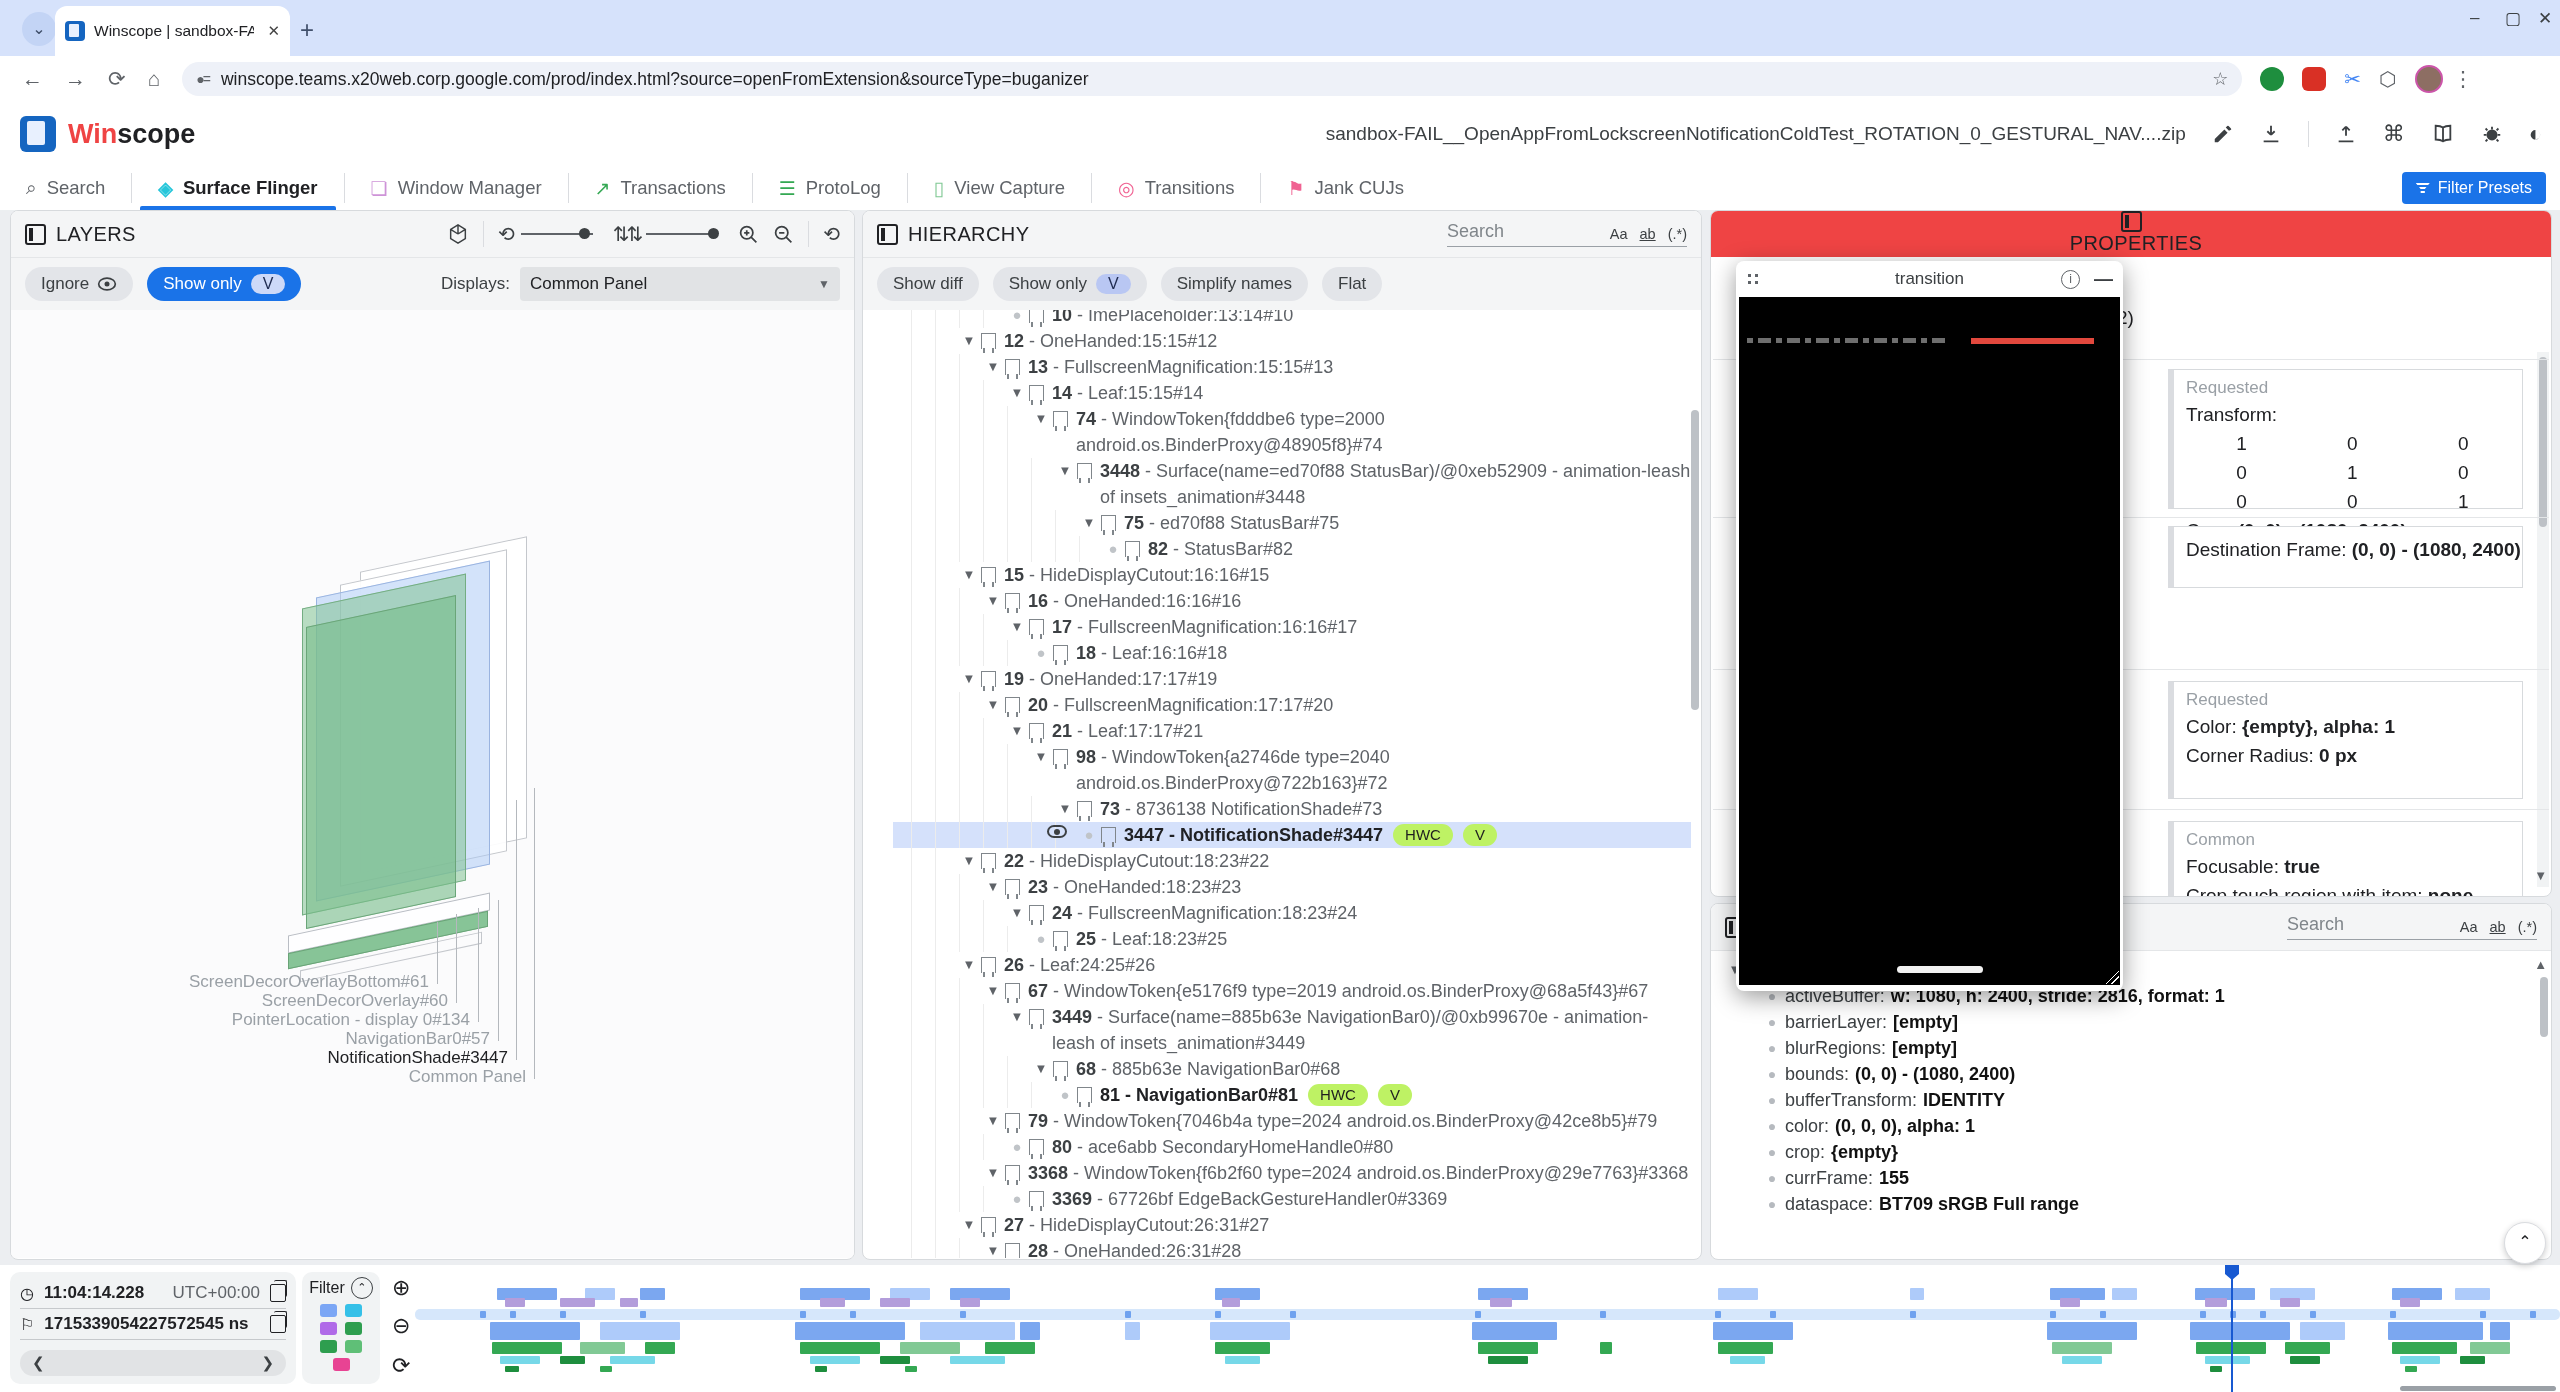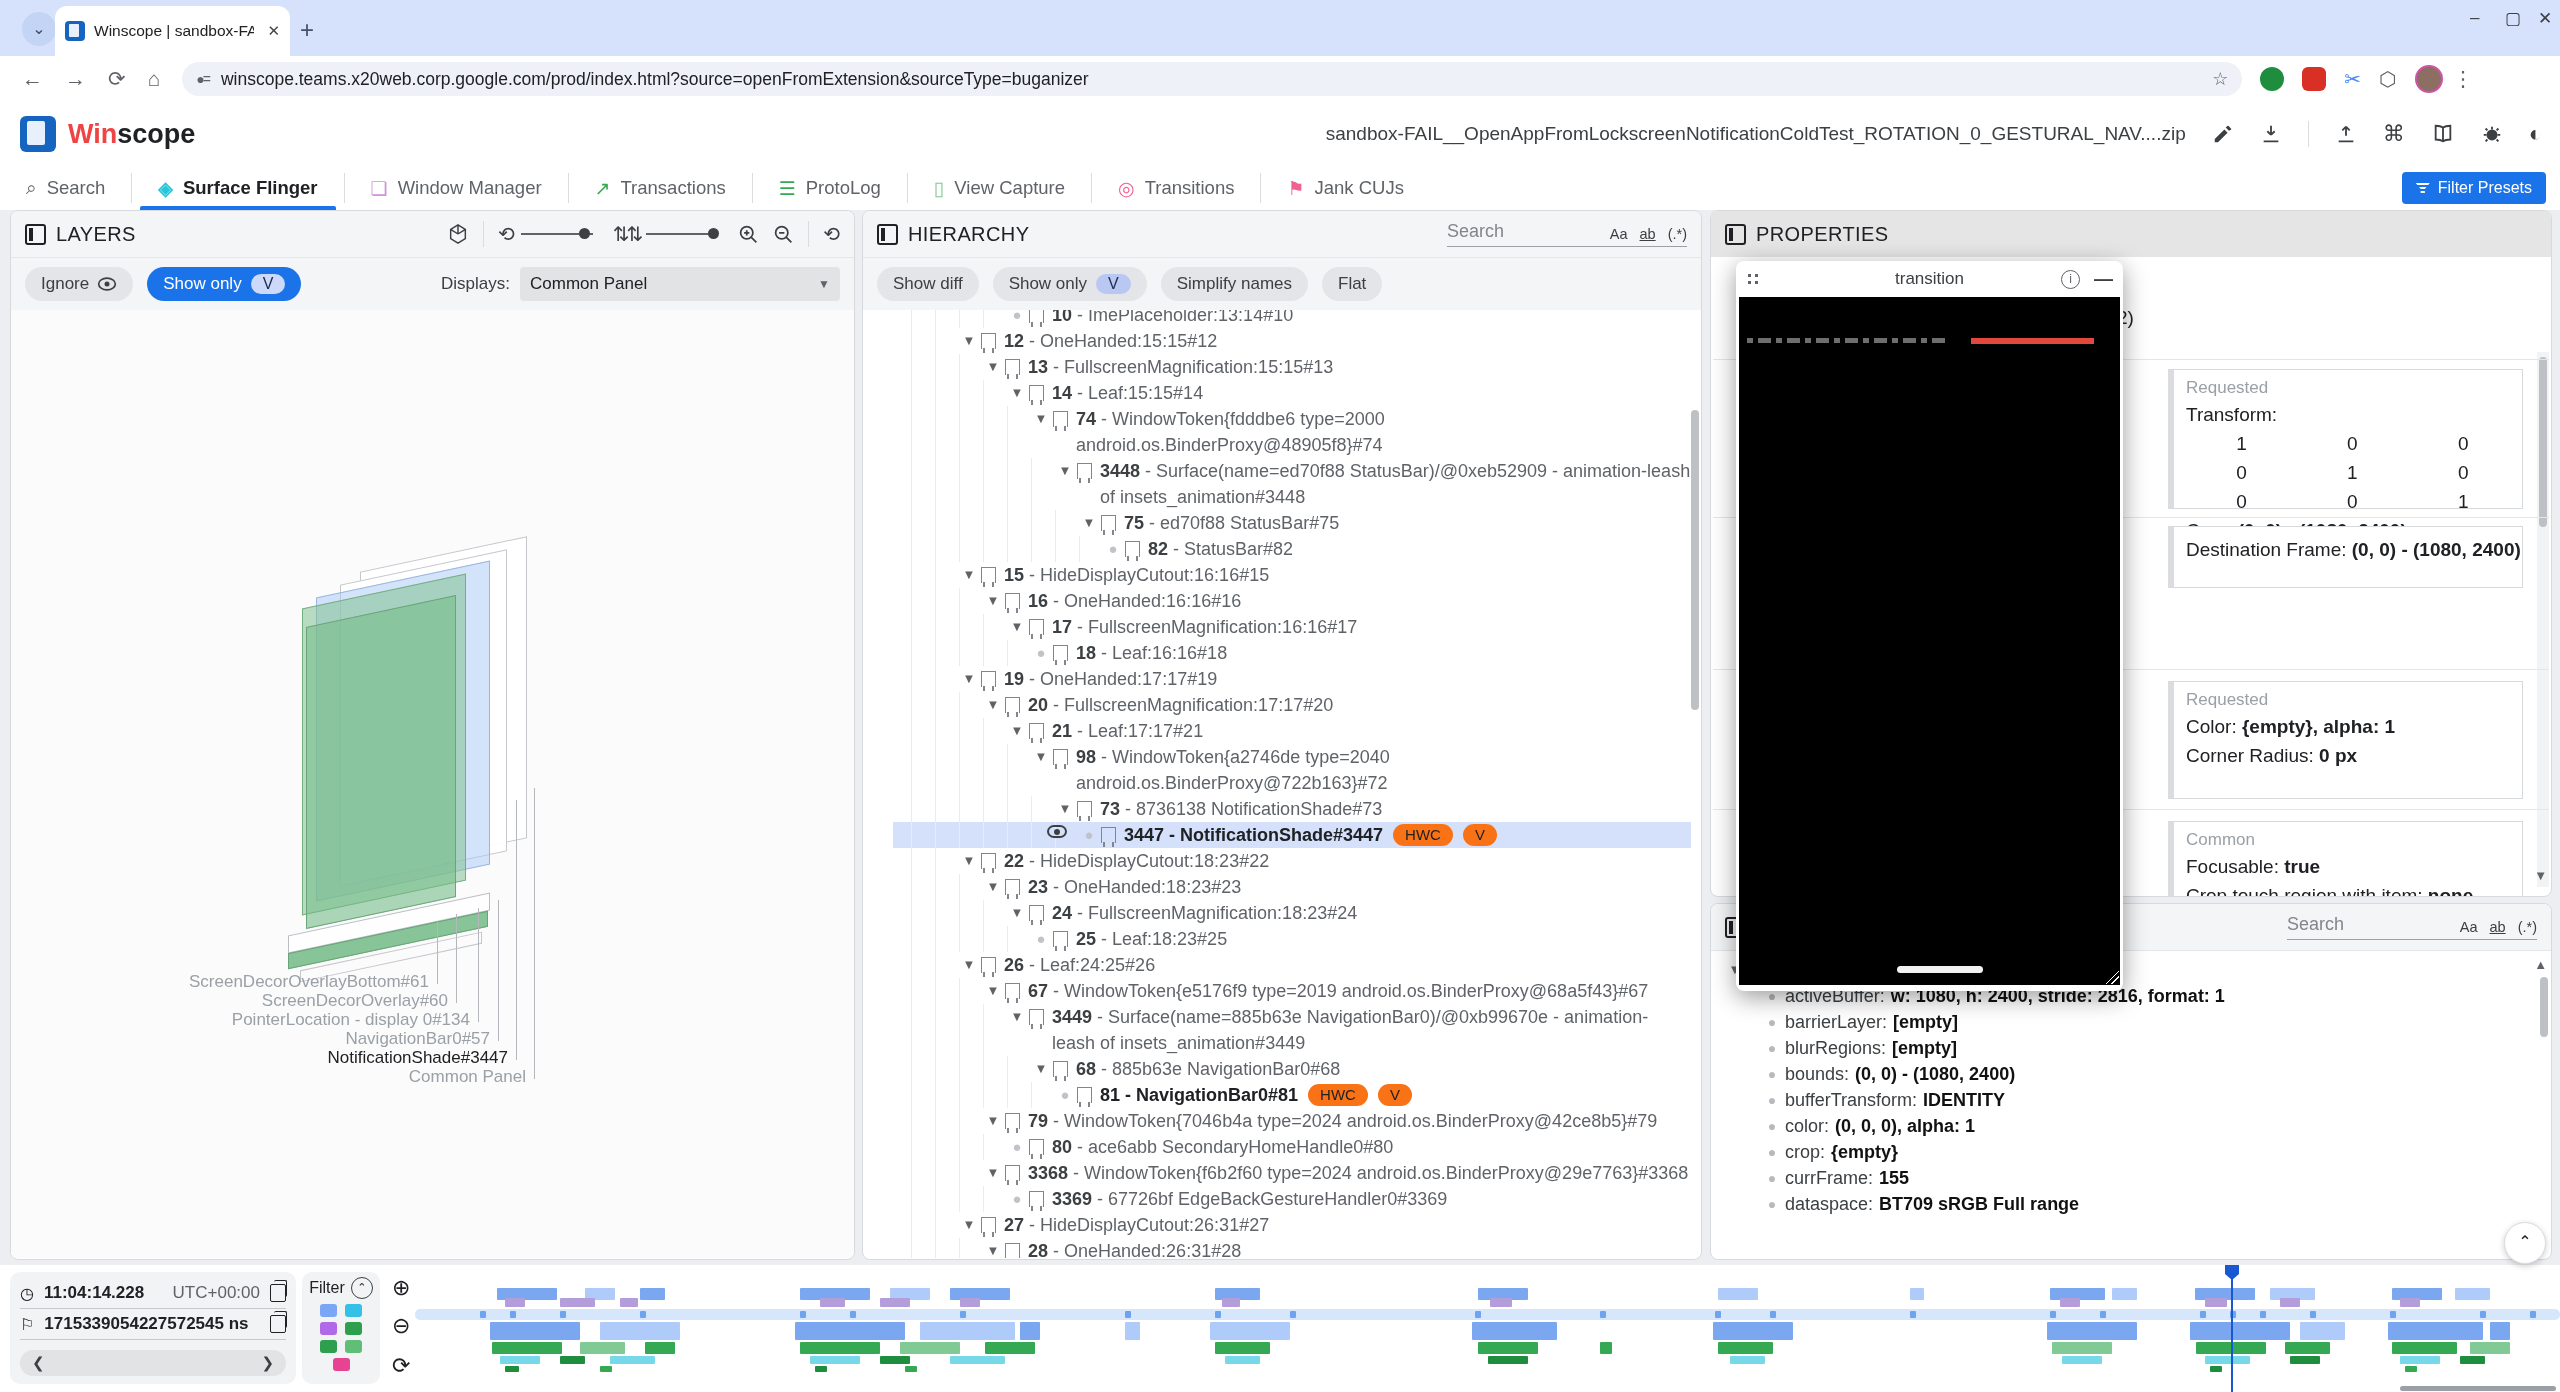--- a/index.html
+++ b/index.html
@@ -69,21 +69,21 @@
   .trow{position:relative;display:flex;align-items:flex-start;line-height:26px;font-size:18px;color:#5f6368;}
   .trow.sel{background:#d5e1fb;}
   .trow .num{font-weight:bold;color:#3c4043;}
   .trow.bold,.trow.bold .num{color:#202124;font-weight:bold;}
   .guide{position:absolute;top:0;bottom:0;width:1px;background:#ececec;}
   .tw{flex:0 0 auto;width:20px;text-align:center;color:#5f6368;font-size:13px;}
   .leafdot{color:#c0c4c8;font-size:15px;}
   .flagico{flex:0 0 auto;width:13px;height:15px;border:1.6px solid #80868b;border-bottom:none;position:relative;margin:5px 8px 0 2px;}
   .flagico:after,.flagico:before{content:"";position:absolute;bottom:-4px;width:1.6px;height:5px;background:#80868b;}
   .flagico:before{left:1px;} .flagico:after{right:1px;}
-  .badge{background:#f97316;color:#1f1f1f;border-radius:13px;padding:0 12px;font-size:15px;font-weight:normal;margin-left:10px;line-height:22px;align-self:center;}
+  .badge{background:#bef264;color:#1f1f1f;border-radius:13px;padding:0 12px;font-size:15px;font-weight:normal;margin-left:10px;line-height:22px;align-self:center;}
   .eyeico{position:absolute;left:-28px;top:3px;width:20px;height:13px;border:2px solid #3c4043;border-radius:70% 70% 70% 70%/100% 100% 100% 100%;box-sizing:border-box;}
   .eyeico:after{content:"";position:absolute;left:5px;top:2px;width:6px;height:6px;border-radius:50%;background:#3c4043;}
   .sbar{position:absolute;width:8px;border-radius:4px;background:#bdc1c6;}
   
   .pcard{position:absolute;border:1px solid #d7dadd;border-left:6px solid #dadce0;background:#fff;padding:8px 0 8px 12px;box-sizing:border-box;}
   .pcard .clabel{color:#9aa0a6;font-size:17px;margin-bottom:2px;}
   .pline{font-size:19px;line-height:29px;color:#202124;}
   .pline b{font-weight:bold;}
   .mxrow{display:flex;font-size:19px;line-height:29px;}
   .mxrow span{width:33%;text-align:center;}
@@ -637,21 +637,21 @@
             <span class="tw">▼</span>
             <span class="flagico"></span>
             <span><b class="num">28</b> - OneHanded:26:31#28</span>
           </div>
         </div>
       <div class="sbar" style="right:2px;top:100px;height:300px;"></div>
     </div>
   </div>
 
   <div class="abs panel" style="left:1710px;top:210px;width:840px;height:685px;">
-    <div class="phead" style="background:#e5e5e5;border-bottom:none;">
+    <div class="phead" style="background:#ef4444;border-bottom:none;flex-direction:column;">
       <span class="collico"></span>
       <span class="ptitle">PROPERTIES</span>
     </div>
     <div id="propsbody" style="position:relative;height:638px;">
       <span class="abs" style="left:406px;top:50px;font-size:19px;">2)</span>
 
       <div class="abs" style="right:2px;top:95px;bottom:8px;width:12px;background:#f1f3f4;"></div>
       <div class="sbar" style="right:4px;top:100px;height:170px;"></div>
       <span class="abs" style="right:4px;bottom:12px;color:#5f6368;font-size:13px;">▼</span>
     <div class="psep" style="top: 102px;"></div>

